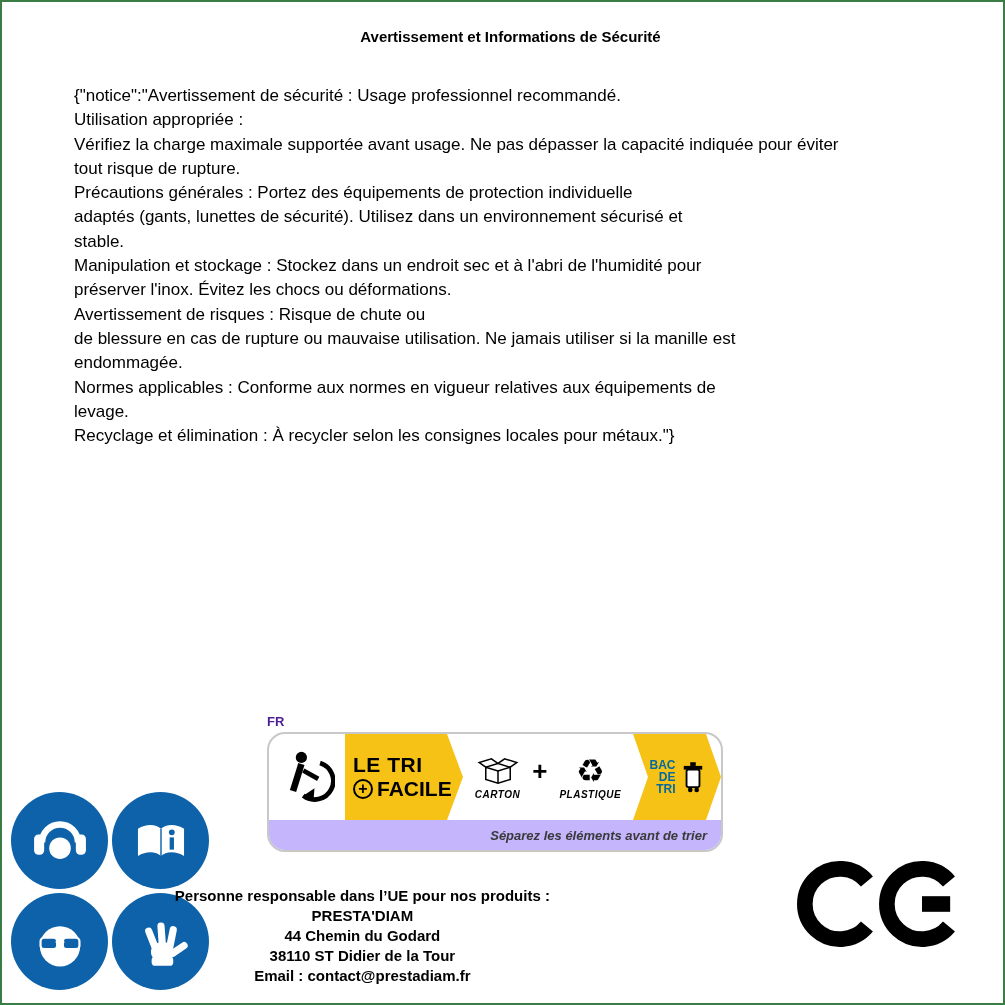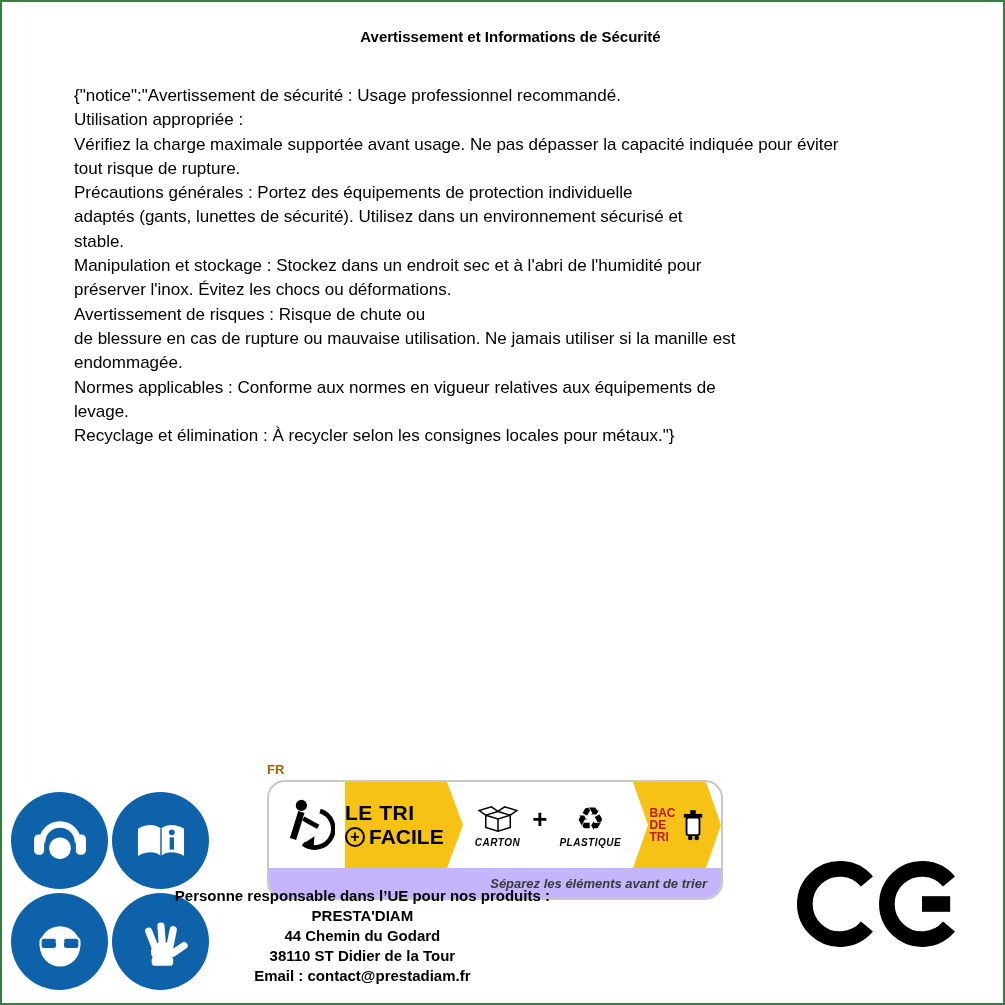--- a/index.html
+++ b/index.html
@@ -27,32 +27,32 @@
     position:absolute;left:9px;top:790px;
     display:grid;grid-template-columns:97px 97px;grid-auto-rows:97px;gap:4px;
   }
   .picto{
     width:97px;height:97px;border-radius:50%;background:var(--blue);
     display:flex;align-items:center;justify-content:center;
   }
   .picto svg{width:72px;height:72px;display:block;}
   
   .tri-wrap{position:absolute;left:265px;top:712px;width:456px;}
-  .fr-label{font-size:13px;font-weight:bold;color:#a16207;margin-bottom:3px;margin-top:48px;}
+  .fr-label{font-size:13px;font-weight:bold;color:#4c1d95;margin-bottom:3px;}
   .tri-box{
     border:2px solid var(--label-border);border-radius:18px;background:#fff;
     overflow:hidden;display:flex;flex-direction:column;height:120px;
   }
   .tri-row{display:flex;flex:1;align-items:stretch;}
   .triman-cell{width:76px;display:flex;align-items:center;justify-content:center;}
   .triman-cell svg{width:56px;height:56px;}
   .tri-yellow{
     width:118px;background:var(--yellow);
     clip-path:polygon(0 0,calc(100% - 16px) 0,100% 50%,calc(100% - 16px) 100%,0 100%);
-    display:flex;flex-direction:column;justify-content:center;gap:0;
+    display:flex;flex-direction:column;justify-content:center;padding-left:8px;gap:0;
   }
   .tri-yellow .l1{font-size:21px;font-weight:bold;color:#000;letter-spacing:.5px;}
   .tri-yellow .l2{font-size:21px;font-weight:bold;color:#000;display:flex;align-items:center;gap:4px;}
   .plus-circle{
     width:20px;height:20px;border:2.5px solid #000;border-radius:50%;
     display:inline-flex;align-items:center;justify-content:center;
     font-size:16px;font-weight:bold;line-height:1;
   }
   .tri-sort{
     flex:1;display:flex;align-items:center;justify-content:center;gap:12px;background:#fff;
@@ -60,21 +60,21 @@
   .sort-item{display:flex;flex-direction:column;align-items:center;gap:2px;}
   .sort-item svg{width:44px;height:32px;}
   .sort-label{font-size:10px;font-weight:bold;letter-spacing:.5px;color:#000;font-style:italic;}
   .big-plus{font-size:26px;font-weight:bold;color:#000;margin-bottom:12px;}
   .recycle-glyph{font-size:32px;line-height:32px;color:#000;}
   .tri-bin{
     width:88px;background:var(--yellow);
     clip-path:polygon(0 0,calc(100% - 15px) 0,100% 50%,calc(100% - 15px) 100%,0 100%,15px 50%);
     display:flex;align-items:center;justify-content:center;gap:5px;
   }
-  .bin-text{font-size:12px;font-weight:bold;color:#b91c1c;white-space:pre-line;text-align:left;line-height:12px;}
+  .bin-text{font-size:12px;font-weight:bold;color:#0369a1;white-space:pre-line;text-align:right;line-height:12px;}
   .tri-bin svg{width:24px;height:34px;}
   .tri-caption{
     height:30px;display:flex;align-items:center;justify-content:flex-end;
     padding-right:14px;background:#c4b5fd;
     font-size:13px;font-style:italic;font-weight:bold;color:#3a3a3a;
   }
   
   .responsible{
     position:absolute;left:0;top:884px;width:72%;text-align:center;
     font-size:15px;font-weight:bold;color:#000;line-height:20px;

